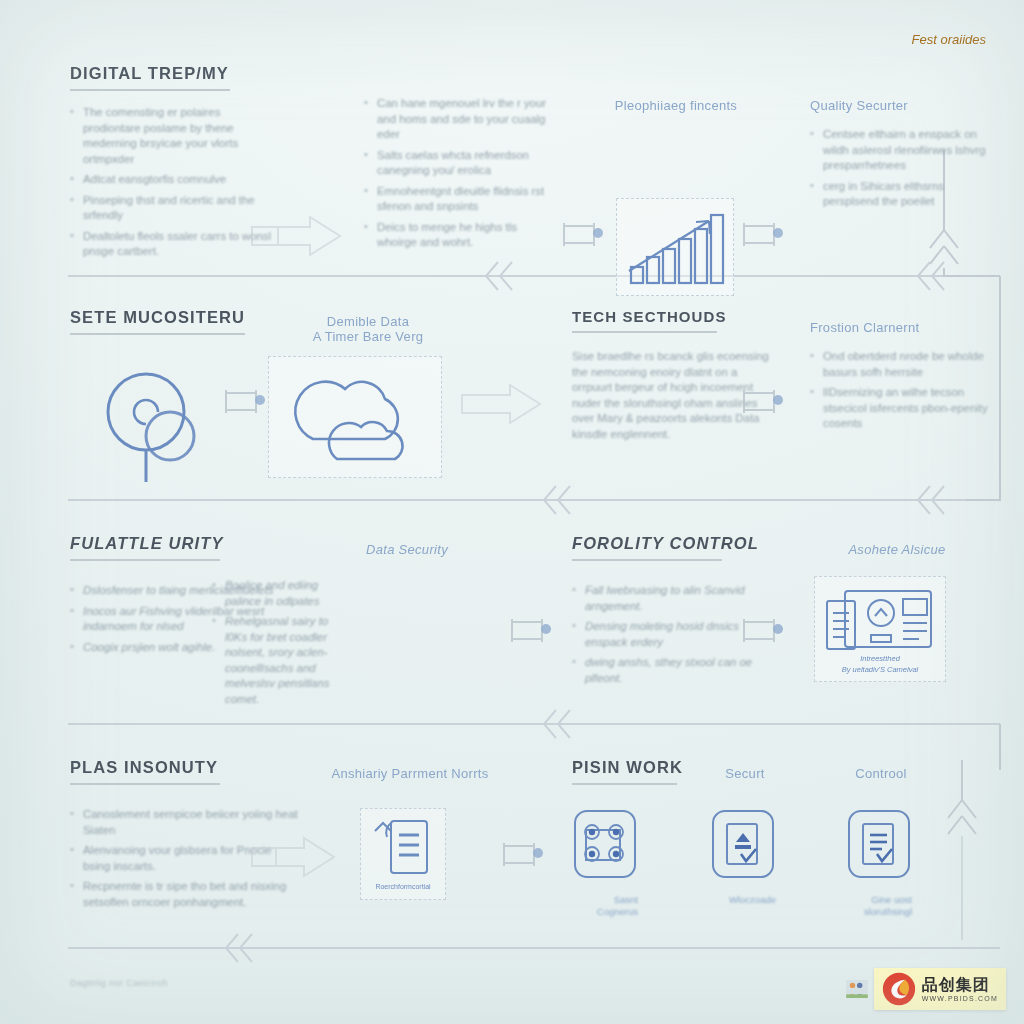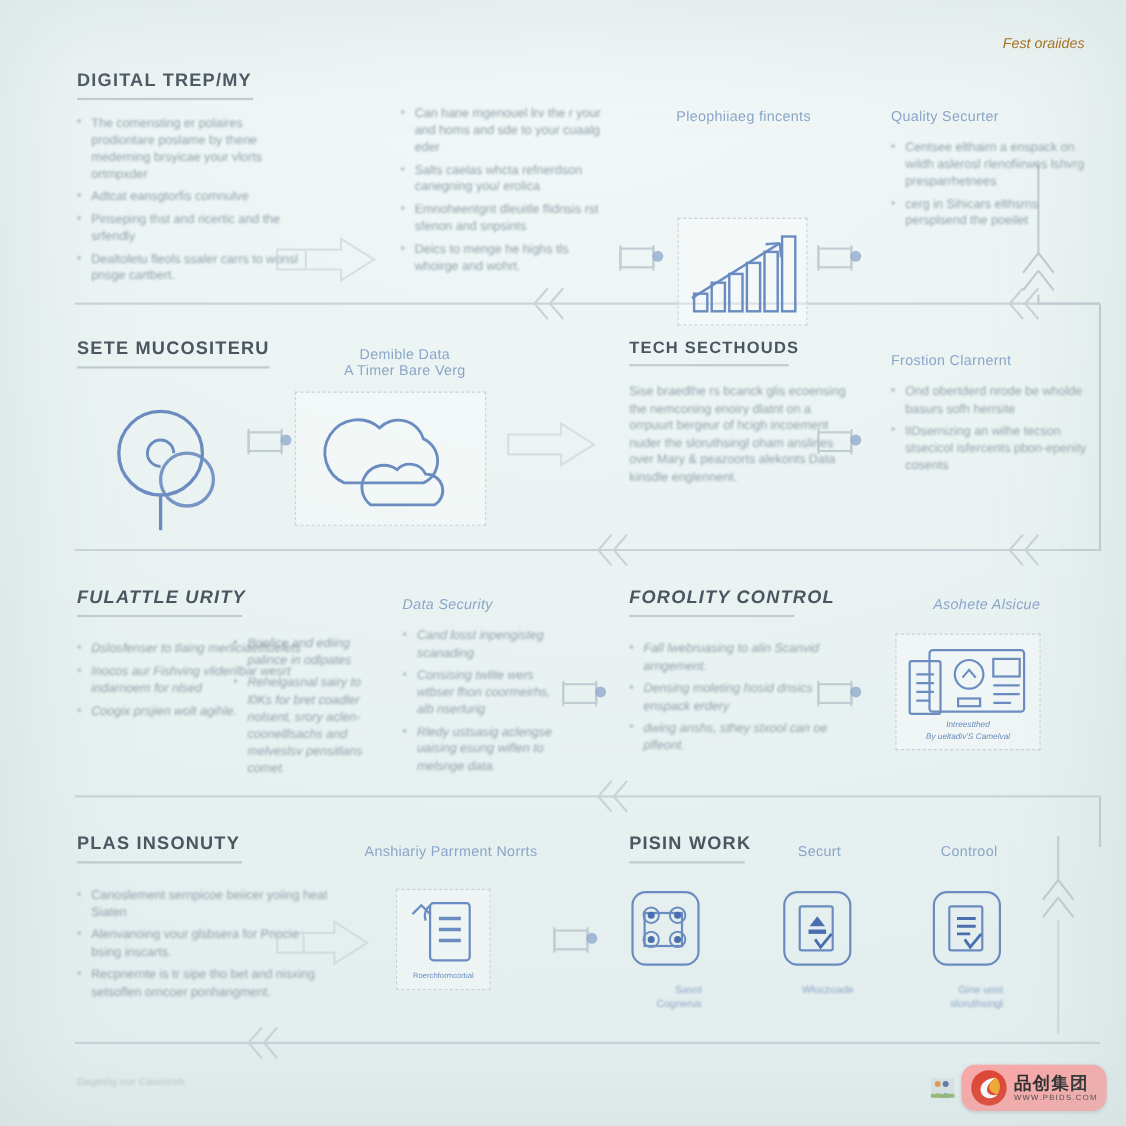--- a/index.html
+++ b/index.html
@@ -61,21 +61,21 @@
   .caption{
     font-size:9.5px;color:#8aa6c9;text-align:right;margin-top:4px;
     filter:blur(.8px);line-height:12px;
   }
 
   
   .wm{
     position:absolute;right:18px;bottom:14px;display:flex;align-items:center;gap:6px;
   }
   .wm-card{
-    background:#fca5a5;border-radius:13px;padding:4px 8px;display:flex;align-items:center;gap:6px;
+    background:#fef9c3;border-radius:0;padding:4px 8px;display:flex;align-items:center;gap:6px;
     box-shadow:0 1px 3px rgba(0,0,0,.12);
   }
   .wm-cn{
     font-size:16px;font-weight:bold;color:#1a1a1a;letter-spacing:1px;
     font-family:"DejaVu Sans", sans-serif;line-height:1;
   }
   .wm-url{font-size:7px;color:#333;letter-spacing:1.2px;margin-top:2px;}
   .wm-mini{width:22px;height:18px;opacity:.85;}
 
   .toplabel{
@@ -266,25 +266,20 @@
 
   <div style="position:absolute;left:212px;top:50px;width:135px;">
     <ul class="bul" style="margin-top:0;">
       <li>Boolice and ediing palince in odlpates</li>
       <li>Rehelgasnal sairy to l0Ks for bret coadler nolsent, srory aclen- coonelllsachs and melveslsv pensitlans comet.</li>
     </ul>
   </div>
 
   <div style="position:absolute;left:366px;top:14px;width:150px;">
     <div class="sub-title">Data Security</div>
-    <ul class="bul" style="margin-top:14px;">
-      <li>Cand losst inpengisteg scanading</li>
-      <li>Consising twlite wers wtbser fhon coormeirhs, alb nserlurig</li>
-      <li>Rledy ustsasig aclengse uaising esung wiflen to melsnge data.</li>
-    </ul>
   </div>
 
   <svg class="minicon" style="left:508px;top:86px;" width="46" height="34">
     <rect x="4" y="8" width="30" height="17" fill="none" stroke="#b9c4cc" stroke-width="2"></rect>
     <line x1="4" y1="5" x2="4" y2="28" stroke="#b9c4cc" stroke-width="2"></line>
     <line x1="34" y1="5" x2="34" y2="28" stroke="#b9c4cc" stroke-width="2"></line>
     <circle cx="38" cy="15" r="5" fill="#7c9bc7" opacity=".8"></circle>
   </svg>
 
   <div style="position:absolute;left:572px;top:6px;width:190px;">

